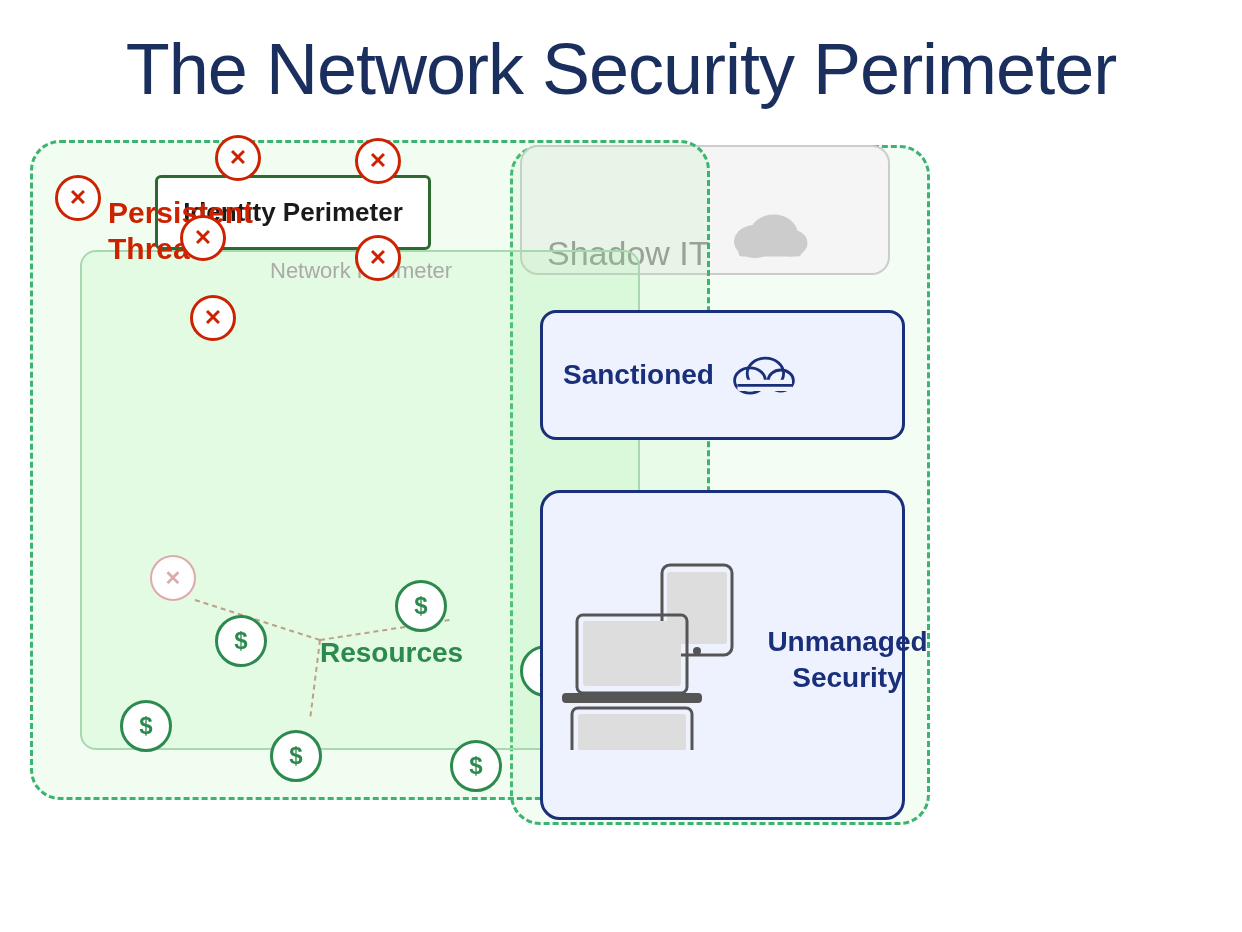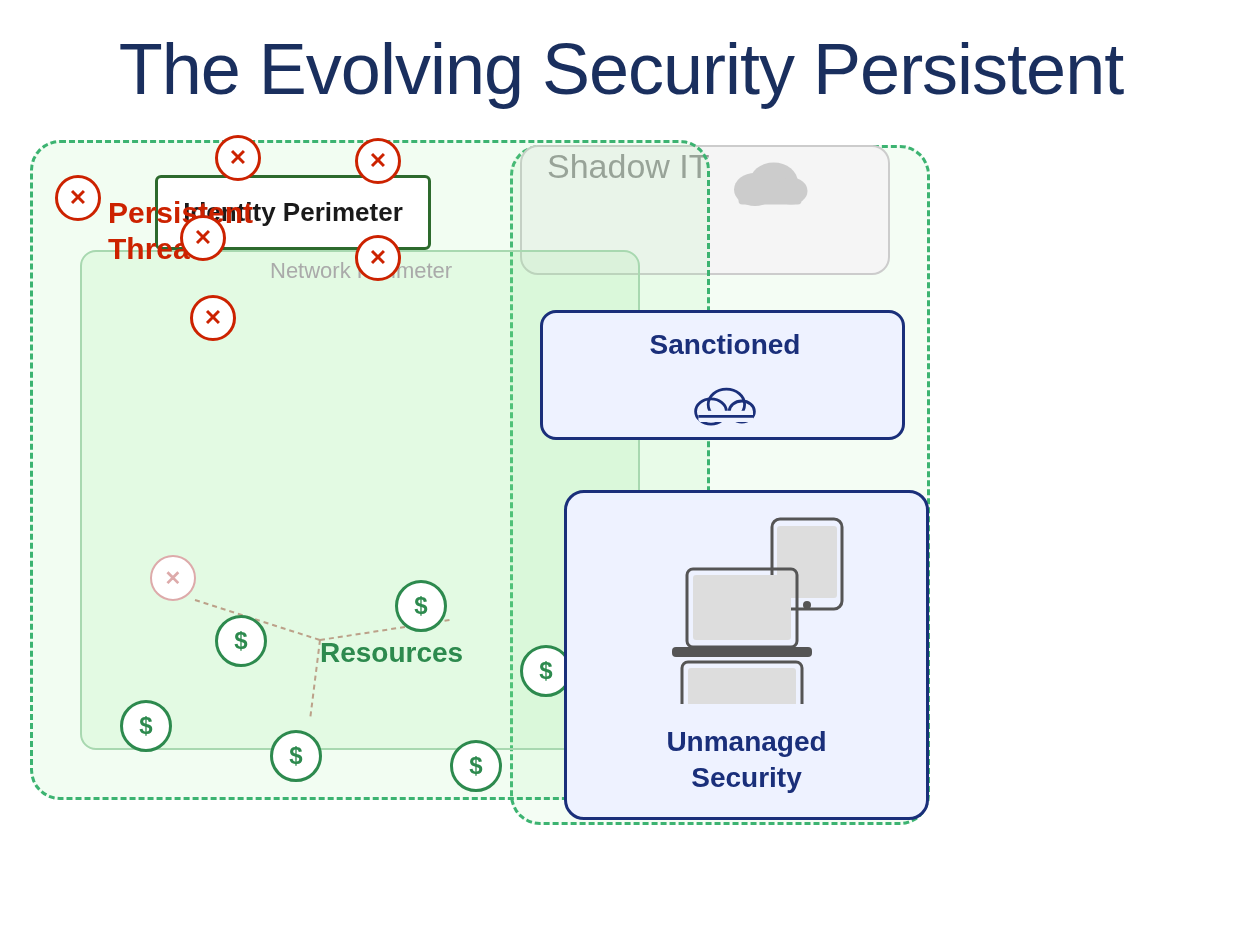--- a/index.html
+++ b/index.html
@@ -80,21 +80,21 @@
     .shadow-it-box {
       position: absolute;
       top: 145px;
       left: 520px;
       width: 370px;
       height: 130px;
       border: 2px solid #ccc;
       border-radius: 18px;
       background: #f5f5f5;
       display: flex;
-      align-items: flex-start;
+      align-items: flex-end;
       justify-content: flex-start;
       padding-left: 25px;
       gap: 15px;
     }
 
     .shadow-it-label {
       font-size: 34px;
       color: #999;
       font-weight: 300;
     }
@@ -127,46 +127,44 @@
       left: 540px;
       width: 365px;
       height: 130px;
       border: 3px solid #1a2f7a;
       border-radius: 16px;
       background: #eef2ff;
       display: flex;
       align-items: center;
       padding: 15px 15px 15px 20px;
       gap: 15px;
-      flex-direction: column;
     }
 
     .sanctioned-label {
       font-size: 28px;
       font-weight: 700;
       color: #1a2f7a;
       line-height: 1.2;
     }
 
     
     .unmanaged-box {
       position: absolute;
       top: 490px;
       left: 540px;
       width: 365px;
       height: 330px;
       border: 3px solid #1a2f7a;
       border-radius: 20px;
       background: #eef2ff;
       display: flex;
-      flex-direction: column;
+      flex-direction: row;
       align-items: center;
       justify-content: center;
       gap: 10px;
-      margin-left: 24px;
     }
 
     .unmanaged-label {
       font-size: 28px;
       font-weight: 700;
       color: #1a2f7a;
       text-align: center;
       line-height: 1.3;
       margin-top: 10px;
     }
@@ -258,21 +256,21 @@
 
     
     .cloud-blue svg {
       width: 70px;
       height: 55px;
     }
   </style>
 </head>
 <body>
 
-<h1 class="main-title">The Evolving Security Persistent</h1>
+<h1 class="main-title">The Network Security Perimeter</h1>
 
 <svg class="dotted-path" viewBox="0 0 1242 932" xmlns="http://www.w3.org/2000/svg">
 
   <line x1="195" y1="600" x2="320" y2="640" stroke="#c88" stroke-width="2" stroke-dasharray="5,4"></line>
   <line x1="320" y1="640" x2="450" y2="620" stroke="#c88" stroke-width="2" stroke-dasharray="5,4"></line>
   <line x1="320" y1="640" x2="310" y2="720" stroke="#c88" stroke-width="2" stroke-dasharray="5,4"></line>
 </svg>
 
 <div class="right-outer-dashed"></div>
 

